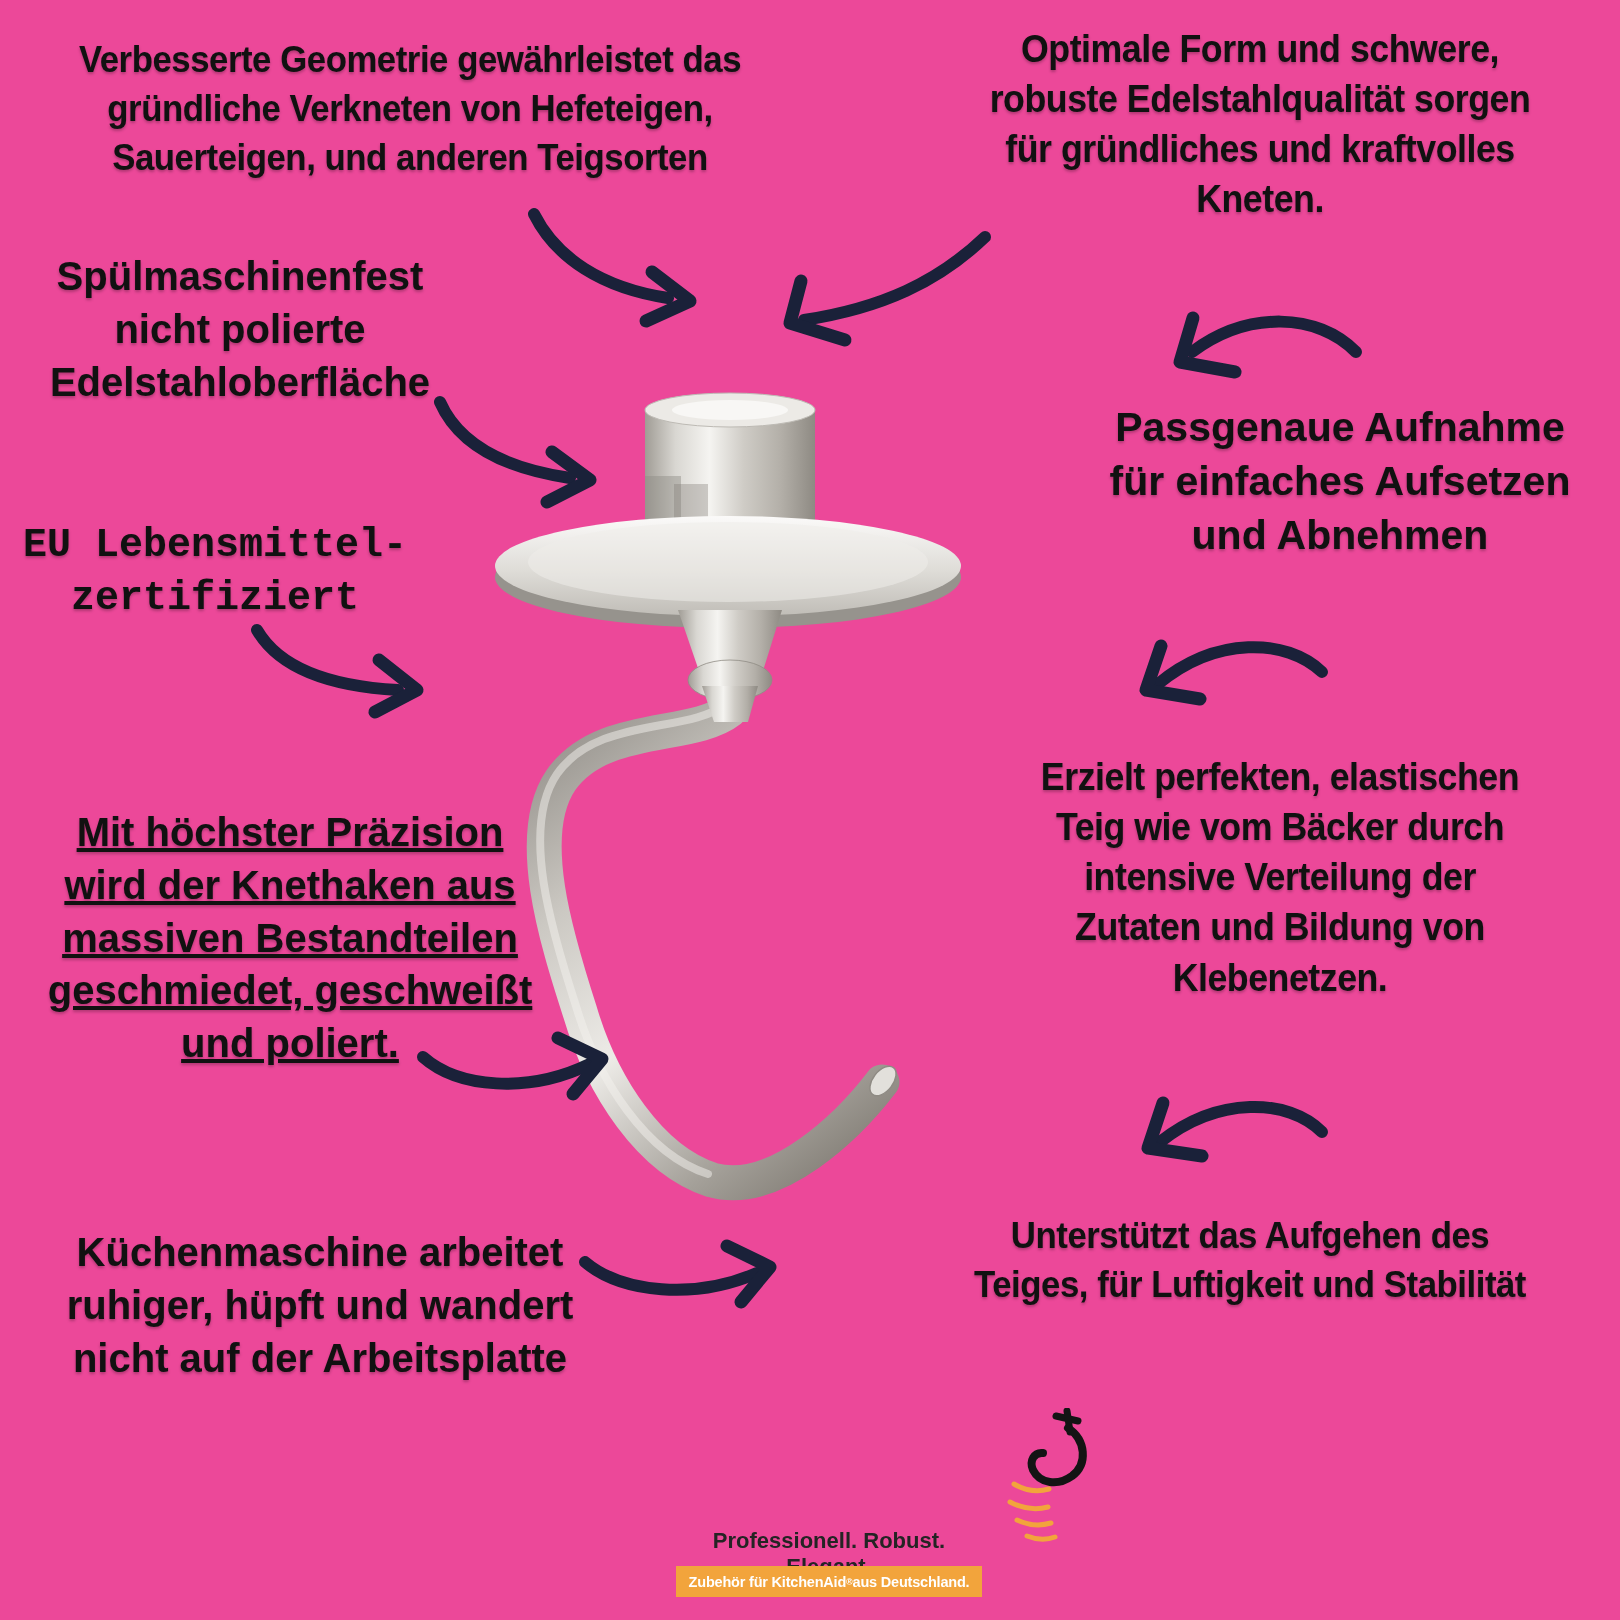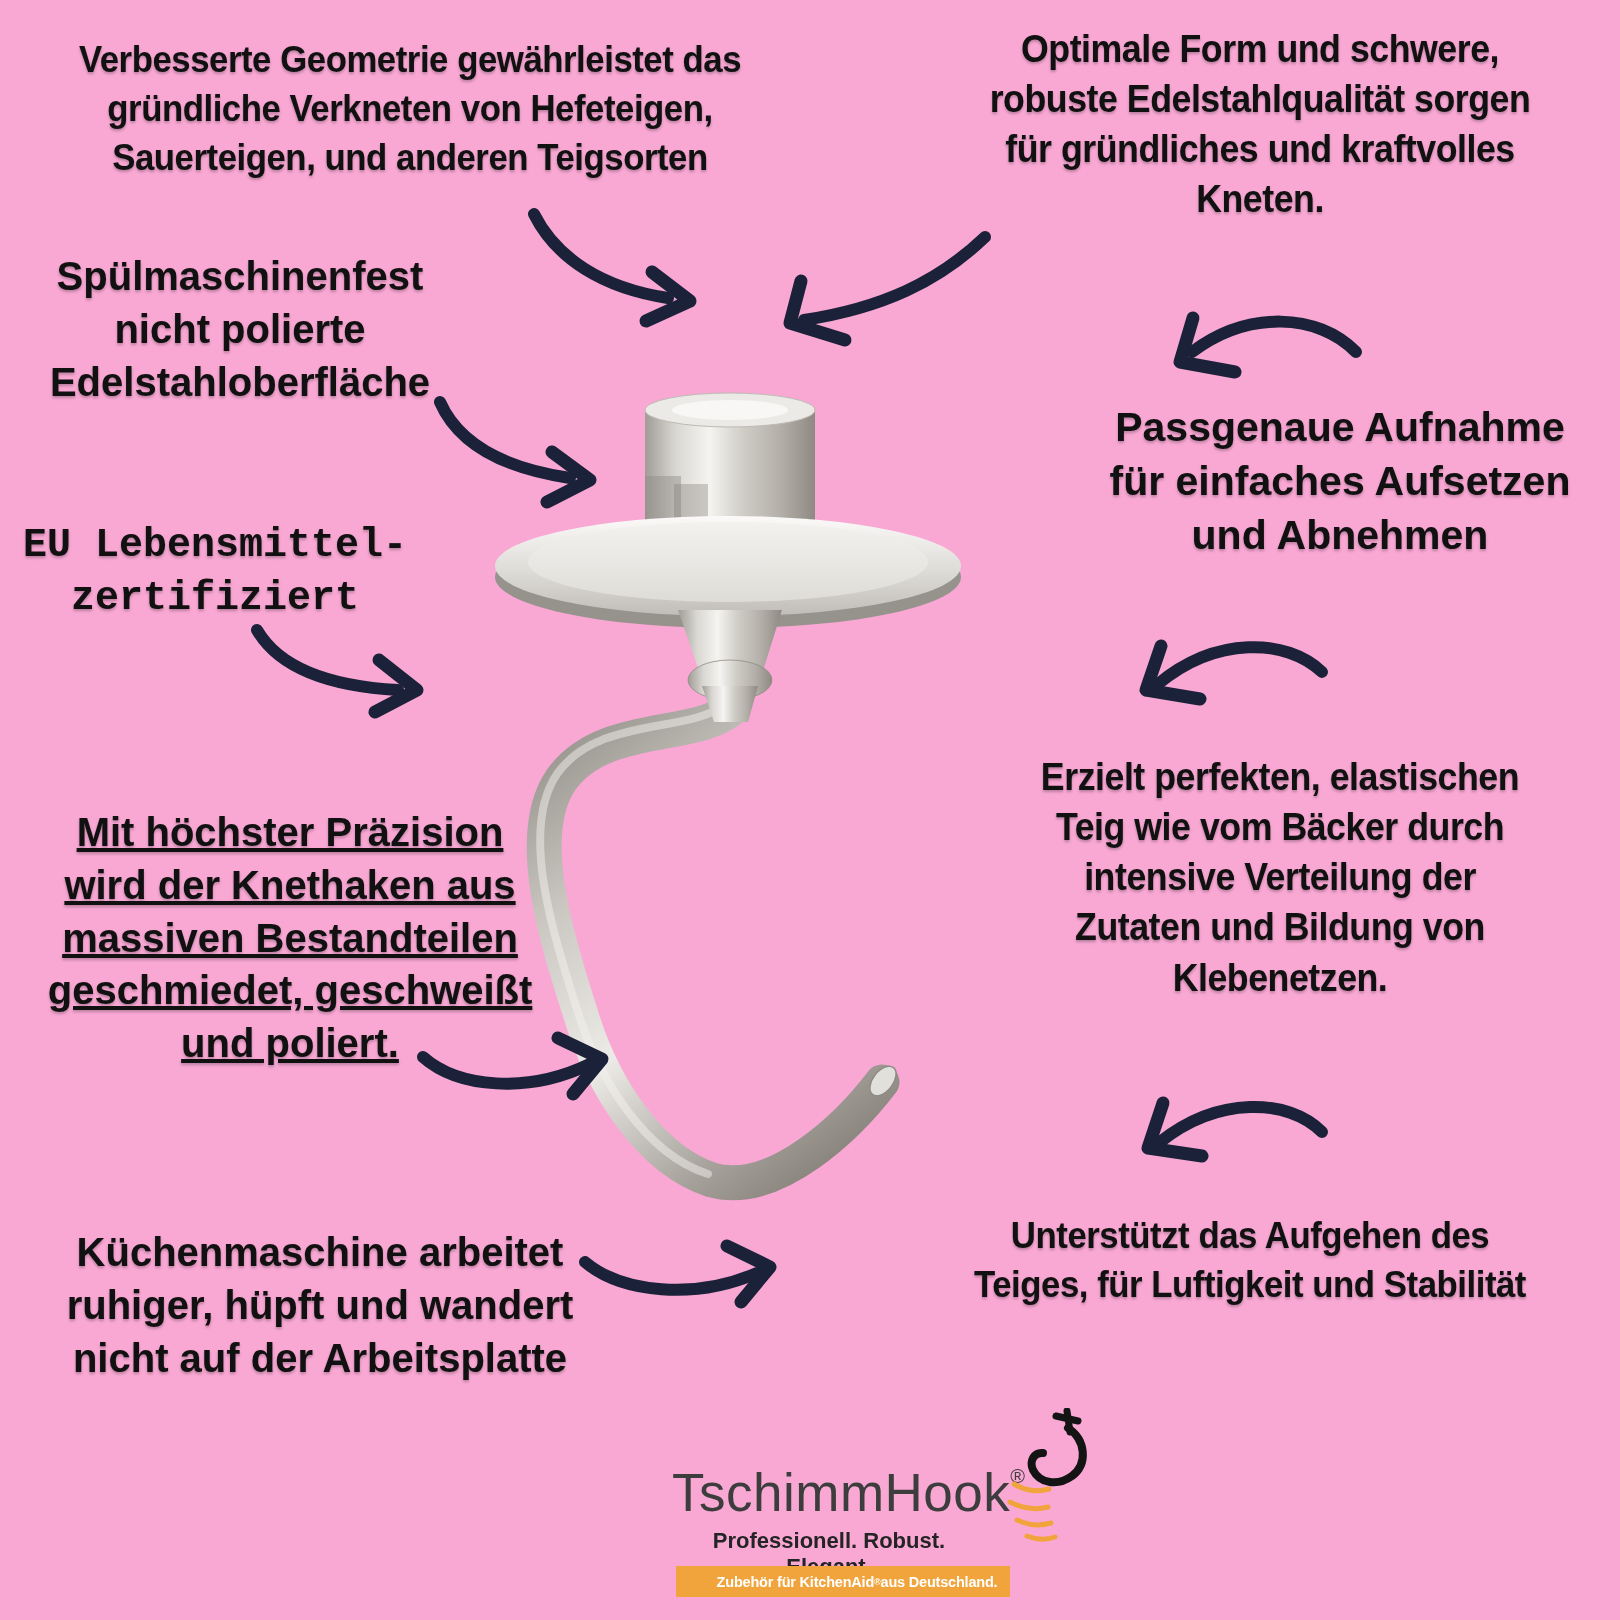--- a/index.html
+++ b/index.html
@@ -1,16 +1,16 @@
 <!DOCTYPE html>
 <html><head>
 <meta charset="utf-8">
 <style>
   html,body{margin:0;padding:0;background:#ffffff;}
-  .canvas{position:relative;width:1620px;height:1620px;background:#f9a8d4;overflow:hidden;
+  .canvas{position:relative;width:1620px;height:1620px;background:#ec4899;overflow:hidden;
           font-family:"Liberation Sans",sans-serif;}
   .note{position:absolute;color:#111111;font-weight:bold;text-align:center;
         white-space:pre-line;line-height:1.32;
         text-shadow:0 2px 3px rgba(0,0,0,0.25);}
   .cond{transform:scaleX(0.94);transform-origin:center top;letter-spacing:-0.5px;}
   .round{letter-spacing:0px;}
   #note-geometry{left:5px;top:36px;width:810px;font-size:37px;}
   #note-optimal{left:925px;top:24px;width:670px;font-size:38px;}
   #note-dishwasher{left:10px;top:250px;width:460px;font-size:40px;}
   #note-fit{left:1085px;top:400px;width:510px;font-size:41px;}
@@ -24,21 +24,21 @@
   .arrow .shaft{stroke-width:12px;}
   .arrow .head{stroke-width:13px;}
   #product-svg{position:absolute;left:430px;top:380px;}
   .logo-brand{position:absolute;left:672px;top:1462px;color:#3d3d3d;font-size:53px;
               font-weight:normal;letter-spacing:0.5px;}
   .logo-brand sup{font-size:20px;vertical-align:28px;}
   .logo-tagline{position:absolute;left:676px;top:1528px;width:306px;text-align:center;
                 color:#242424;font-size:22px;font-weight:bold;}
   .logo-banner{position:absolute;left:676px;top:1566px;width:306px;height:31px;
                background:#f2a43c;color:#ffffff;font-size:14.5px;font-weight:bold;
-               display:flex;align-items:center;justify-content:center;letter-spacing:-0.2px;padding-left:28px;}
+               display:flex;align-items:center;justify-content:center;letter-spacing:-0.2px;}
   .logo-banner sup{font-size:9px;vertical-align:4px;}
   #logo-hook-icon{position:absolute;left:998px;top:1408px;}
 </style>
 </head>
 <body>
 
 <div class="canvas">
 
   <div class="note cond" id="note-geometry">Verbesserte Geometrie gewährleistet das
 gründliche Verkneten von Hefeteigen,
@@ -154,21 +154,20 @@
     <g class="arrow">
       <path class="shaft" d="M 1322 1132 C 1288 1098 1218 1096 1160 1142"></path>
       <path class="head" d="M 1163 1103 L 1148 1148 L 1202 1156"></path>
     </g>
     <g class="arrow">
       <path class="shaft" d="M 585 1262 C 622 1293 695 1300 757 1273"></path>
       <path class="head" d="M 727 1246 L 770 1267 L 741 1302"></path>
     </g>
   </svg>
 
-  <div class="logo-brand"><span>TschimmHook</span><sup>®</sup></div>
   <div class="logo-tagline">Professionell. Robust. Elegant.</div>
   <div class="logo-banner">
       <span>Zubehör für KitchenAid</span>
       <sup>®</sup>
       <span> aus Deutschland.</span>
     </div>
 
   <svg id="logo-hook-icon" width="104" height="150" viewBox="0 0 104 150">
     <g fill="none" stroke="#141414" stroke-linecap="round">
       <path d="M 58 8 L 80 13" stroke-width="7"></path>

